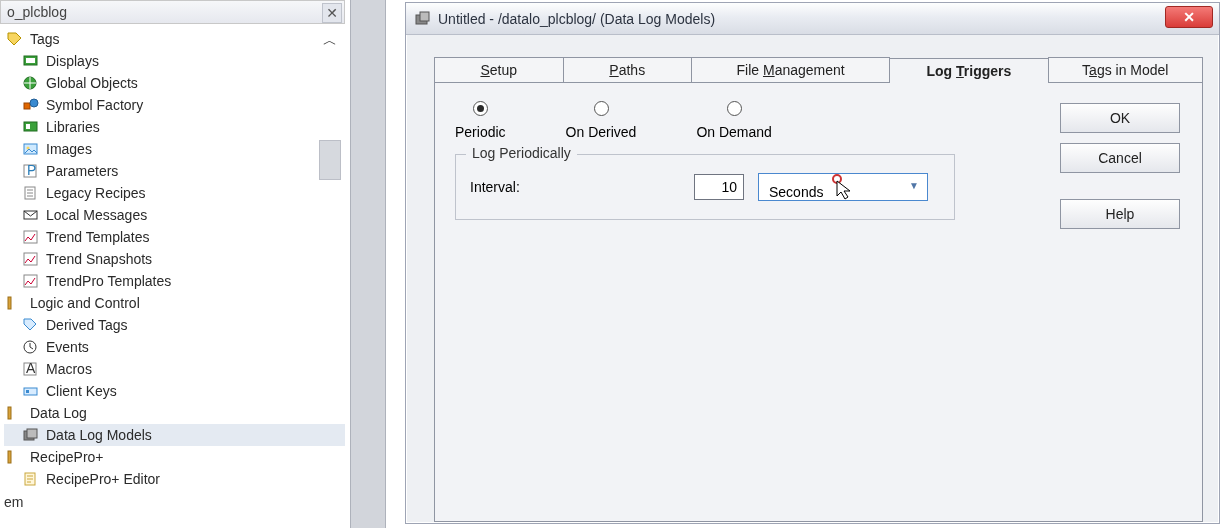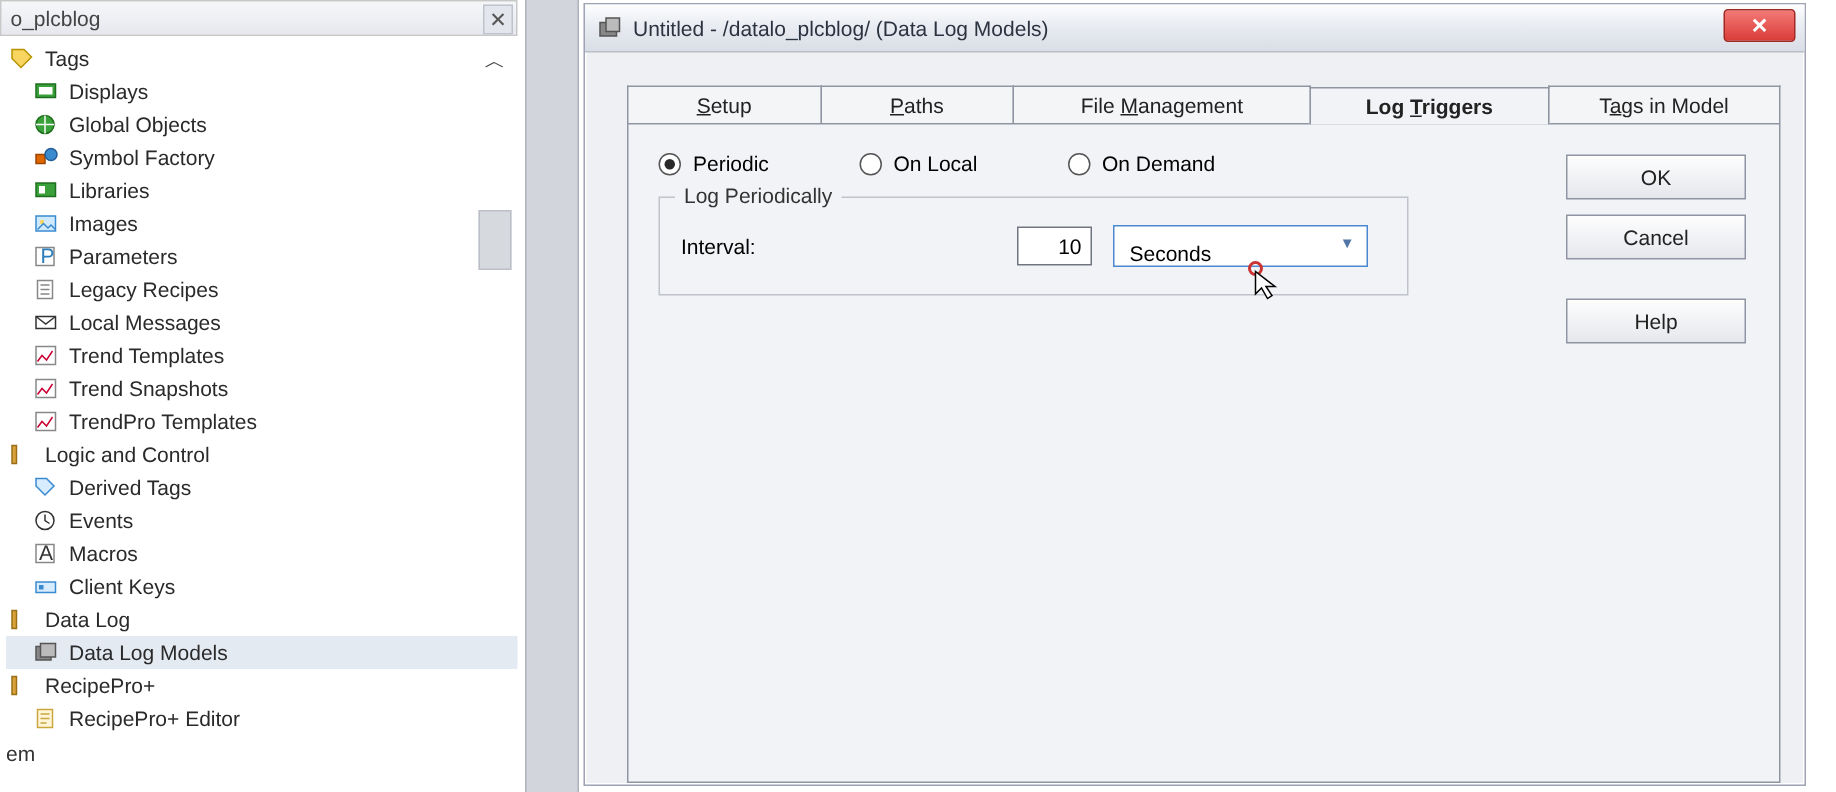--- a/index.html
+++ b/index.html
@@ -16,21 +16,21 @@
   .tree-row.selected { background:#e4eaf2; }
   .tree-row .lbl { margin-left:6px; color:#2a2a2a; white-space:nowrap; }
   .ico { width:18px; height:16px; display:inline-flex; align-items:center; justify-content:center; }
   .scroll-up { position:absolute; right:4px; top:30px; width:22px; height:22px; color:#444; display:flex; align-items:center; justify-content:center; }
   .scroll-track { position:absolute; right:4px; top:140px; width:22px; height:40px; background:#d6d9de; border:1px solid #bcbfc7; }
 
   
   .divider { position:absolute; left:350px; top:0; width:36px; height:528px; background:#d2d5db; border-left:1px solid #aeb2bb; border-right:1px solid #aeb2bb; }
 
   
-  .dialog { position:absolute; left:389px; top:2px; width:815px; height:522px; border:1px solid #9ea4b4; background:#eef0f3; box-shadow:0 0 0 1px #fff inset; }
+  .dialog { position:absolute; left:405px; top:2px; width:815px; height:522px; border:1px solid #9ea4b4; background:#eef0f3; box-shadow:0 0 0 1px #fff inset; }
   .dlg-title { height:32px; background:linear-gradient(#fdfefe,#e9ecf2 45%,#d9dde5); border-bottom:1px solid #b9bec9; display:flex; align-items:center; padding:0 6px 0 8px; position:relative; }
   .dlg-title .title-icon { width:18px; height:18px; display:inline-flex; align-items:center; justify-content:center; margin-right:6px; }
   .dlg-title .title-text { color:#2c3340; flex:1; }
   .dlg-close { position:absolute; right:6px; top:3px; width:48px; height:22px; background:linear-gradient(#f47a77,#d93c38); border:1px solid #a12823; border-radius:3px; display:flex; align-items:center; justify-content:center; color:#fff; font-weight:bold; cursor:pointer; }
 
   .dlg-body { position:relative; padding:22px 16px 10px 28px; }
 
   
   .tabs { display:flex; }
   .tab { border:1px solid #8f95a2; border-bottom:none; padding:4px 0; background:#f4f5f7; color:#222; text-align:center; position:relative; cursor:pointer; }
@@ -39,21 +39,21 @@
   .tab:nth-child(1){width:130px;}
   .tab:nth-child(2){width:130px;}
   .tab:nth-child(3){width:200px;}
   .tab:nth-child(4){width:160px;}
   .tab:nth-child(5){width:156px;}
   .tab .ul { text-decoration:underline; }
   .tab-page { border:1px solid #8f95a2; background:#f2f3f6; height:440px; padding:18px 20px; position:relative; }
 
   
   .radio-row { display:flex; gap:60px; align-items:center; }
-  .radio { display:flex; align-items:flex-end; gap:8px; cursor:pointer; }
+  .radio { display:flex; align-items:center; gap:8px; cursor:pointer;flex-direction:column; }
   .radio .circle { width:15px; height:15px; border:1px solid #555; border-radius:50%; background:#fff; display:flex; align-items:center; justify-content:center; }
   .radio.checked .circle::after { content:""; width:7px; height:7px; border-radius:50%; background:#2a2a2a; }
 
   
   .groupbox { border:1px solid #bfc3cc; margin-top:14px; padding:18px 18px 18px 14px; width:500px; position:relative; }
   .groupbox .legend { position:absolute; top:-10px; left:10px; background:#f2f3f6; padding:0 6px; color:#333; }
   .interval-row { display:flex; align-items:center; gap:14px; }
   .interval-row .lbl { flex:0 0 210px; }
   .num-input { width:50px; height:26px; border:1px solid #6f7480; background:#fff; text-align:right; padding:0 6px; }
   .unit-select { width:170px; height:28px; border:1px solid #4a88cf; background:#fff; display:flex; align-items:flex-end; padding:0 10px; position:relative; cursor:pointer; }
@@ -295,21 +295,21 @@
       <div class="tab"><span>T</span><span class="ul">a</span><span>gs in Model</span></div>
     </div>
     <div class="tab-page">
       <div class="radio-row">
         <div class="radio checked">
           <span class="circle"></span>
           <span>Periodic</span>
         </div>
         <div class="radio">
           <span class="circle"></span>
-          <span>On Local</span>
+          <span>On Derived</span>
         </div>
         <div class="radio">
           <span class="circle"></span>
           <span>On Demand</span>
         </div>
       </div>
 
       <div class="groupbox">
         <span class="legend">Log Periodically</span>
         <div class="interval-row">

